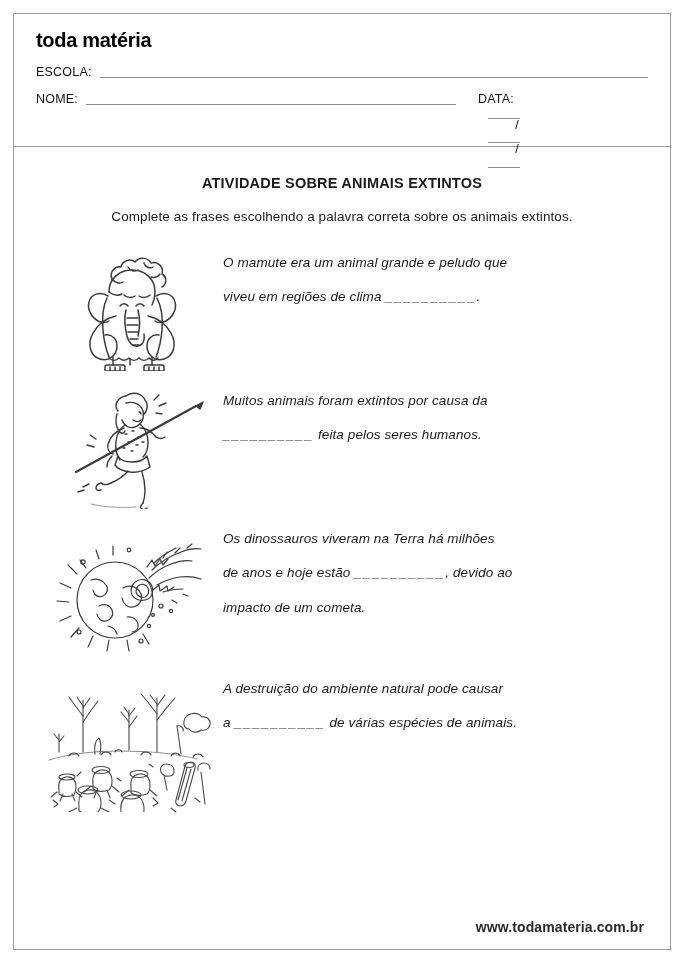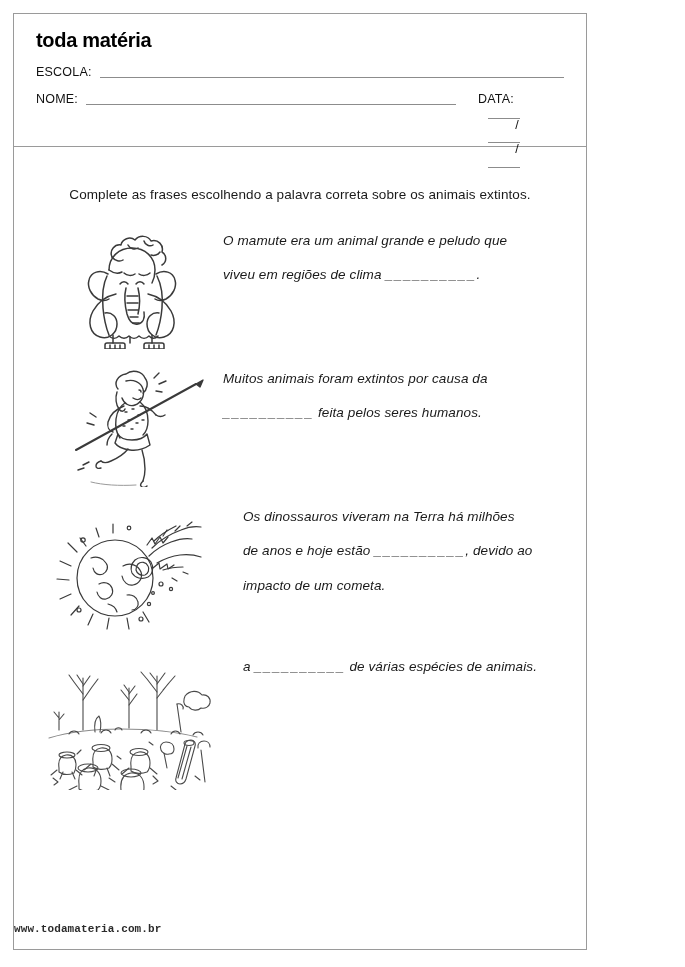--- a/index.html
+++ b/index.html
@@ -13,21 +13,21 @@
     font-family: "Liberation Sans", sans-serif;
     color: #1a1a1a;
     position: relative;
     overflow: hidden;
   }
 
   .page {
     position: absolute;
     left: 13px;
     top: 13px;
-    width: 574px;
+    width: 658px;
     height: 937px;
     border: 1px solid #9a9a9a;
     box-sizing: border-box;
     background: #fff;
     display: flex;
     flex-direction: column;
   }
 
   
   .header {
@@ -107,47 +107,46 @@
 
   .qlist {
     margin-top: 22px;
   }
   .qrow {
     display: flex;
     align-items: flex-start;
     min-height: 138px;
     font-style: italic;
   }
-  .qrow.tall { min-height: 150px; gap: 20px; }
+  .qrow.tall { min-height: 150px; }
   .illus {
     flex: 0 0 185px;
     display: flex;
     align-items: center;
     justify-content: center;
   }
   .illus svg { display: block; }
   .qtext {
     flex: 1 1 auto;
     font-size: 13.5px;
     line-height: 2.55;
     letter-spacing: 0.1px;
     padding-right: 10px;
   }
   .blank { letter-spacing: 1.6px; }
 
   
   .footer {
     flex: 0 0 auto;
     padding: 0 26px 14px 0;
-    text-align: left;
-    font-size: 11px;
+    text-align: right;
+    font-size: 14px;
     font-weight: bold;
     color: #2b2b2b;
     letter-spacing: 0.1px;
-    font-family: Liberation Mono, monospace;
   }
 </style>
 </head>
 <body>
 
 <div class="page">
 
   <div class="header">
     <div class="logo">toda matéria</div>
 
@@ -165,20 +164,21 @@
         <span class="slash">/</span>
         <span class="date-blank"></span>
         <span class="slash">/</span>
         <span class="date-blank"></span>
       </span>
     </div>
   </div>
 
   <div class="content">
 
+    <div class="title">ATIVIDADE SOBRE ANIMAIS EXTINTOS</div>
     <div class="subtitle">Complete as frases escolhendo a palavra correta sobre os animais extintos.</div>
 
     <div class="qlist">
 
       <div class="qrow">
         <div class="illus">
           <svg width="150" height="125" viewBox="0 0 150 125" fill="none" stroke="#3a3a3a" stroke-width="1.5" stroke-linecap="round" stroke-linejoin="round">
 
             <path d="M56 33c-3-7 3-13 9-12 1-6 9-9 14-5 4-5 13-5 16 1 7-2 13 4 11 11 5 3 5 10 0 13"></path>
             <path d="M56 33c3 4 8 5 11 3M72 21c2 4 7 5 10 3M88 17c1 4 6 6 9 4M104 28c-2 3-6 4-9 3"></path>
@@ -360,20 +360,21 @@
             <path d="M142 96l-9 32M146 97l-9 32"></path>
             <ellipse cx="144" cy="93" rx="5" ry="2.5"></ellipse>
 
             <path d="M160 132l-4-32"></path>
             <path d="M153 98c-1-4 2-7 6-7 4 0 6 3 6 6"></path>
 
             <path d="M8 128l5 4-4 3M64 128l6 4M108 126l5 5-5 3M126 136l5 4M150 126l5 4M36 100l-4 4M72 106l4 3M104 92l4 3"></path>
           </svg>
         </div>
         <div class="qtext">
+          <div>A destruição do ambiente natural pode causar</div>
           <div><span>a </span><span class="blank">__________</span><span> de várias espécies de animais.</span></div>
         </div>
       </div>
 
     </div>
   </div>
 
   <div class="footer">
     <span>www.todamateria.com.br</span>
   </div>

